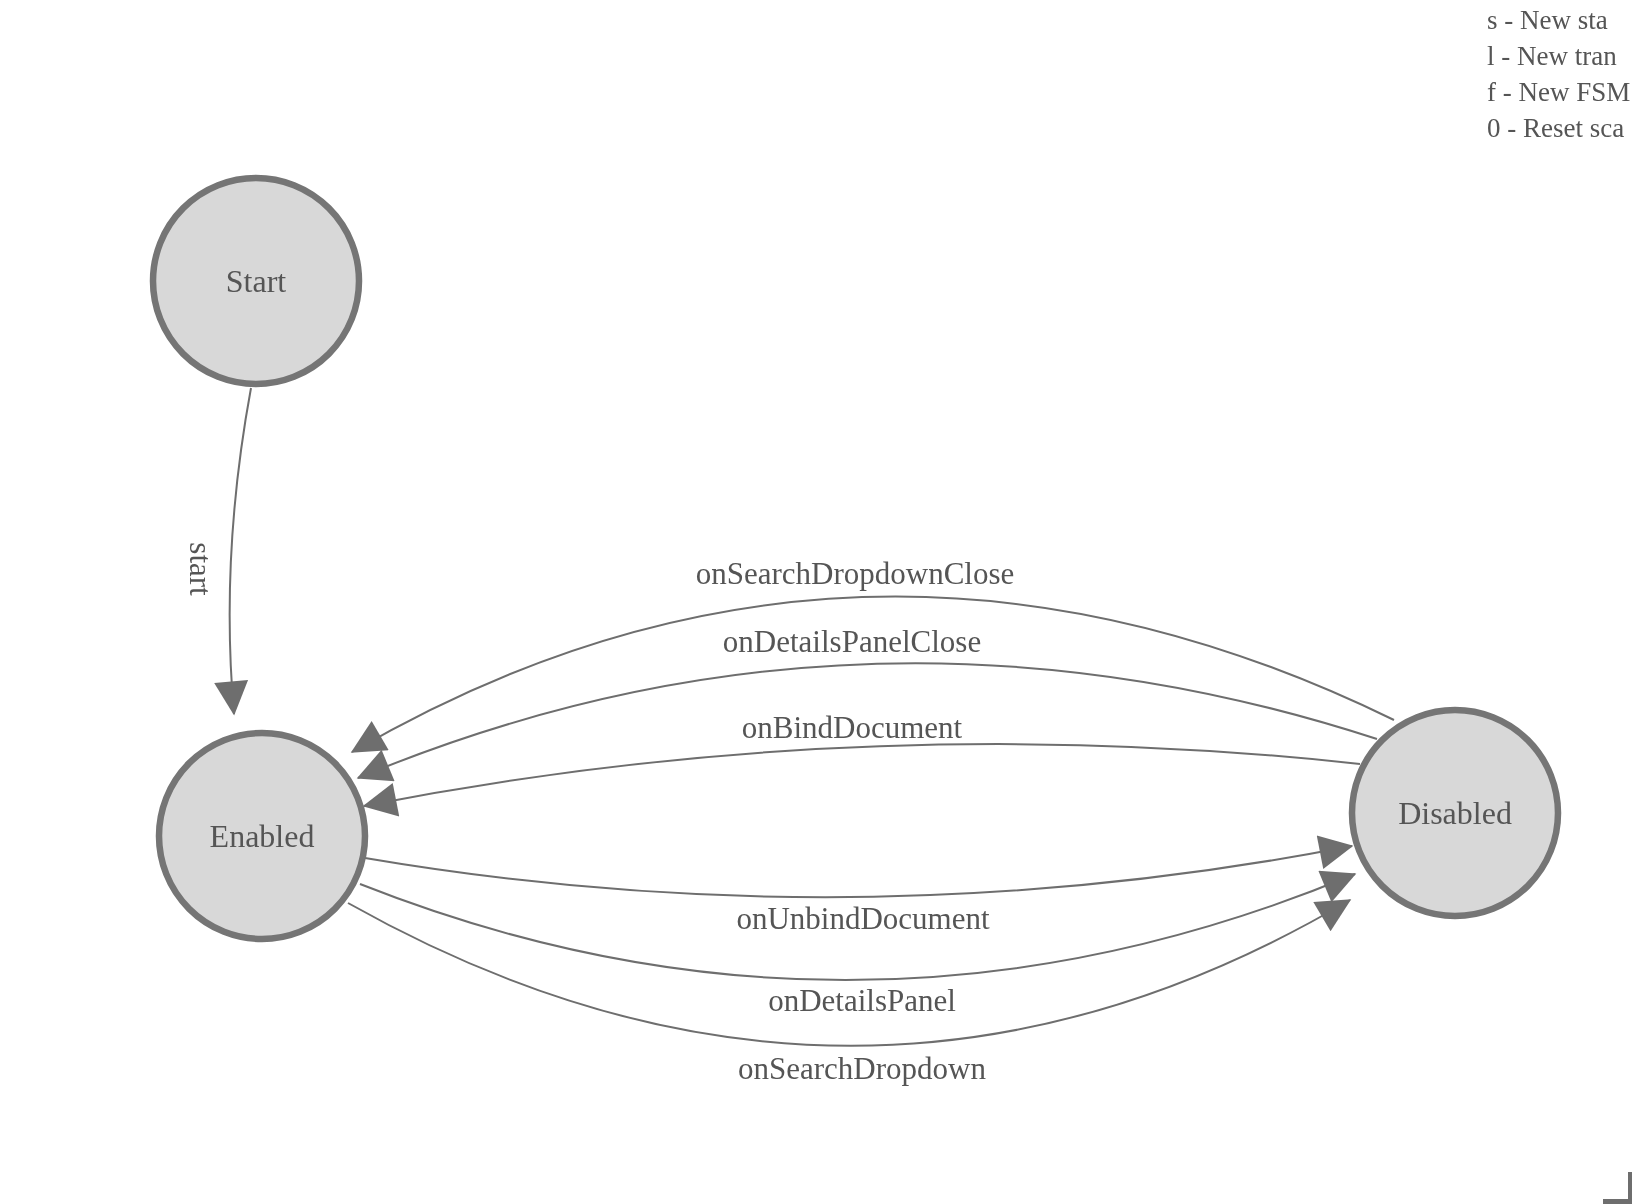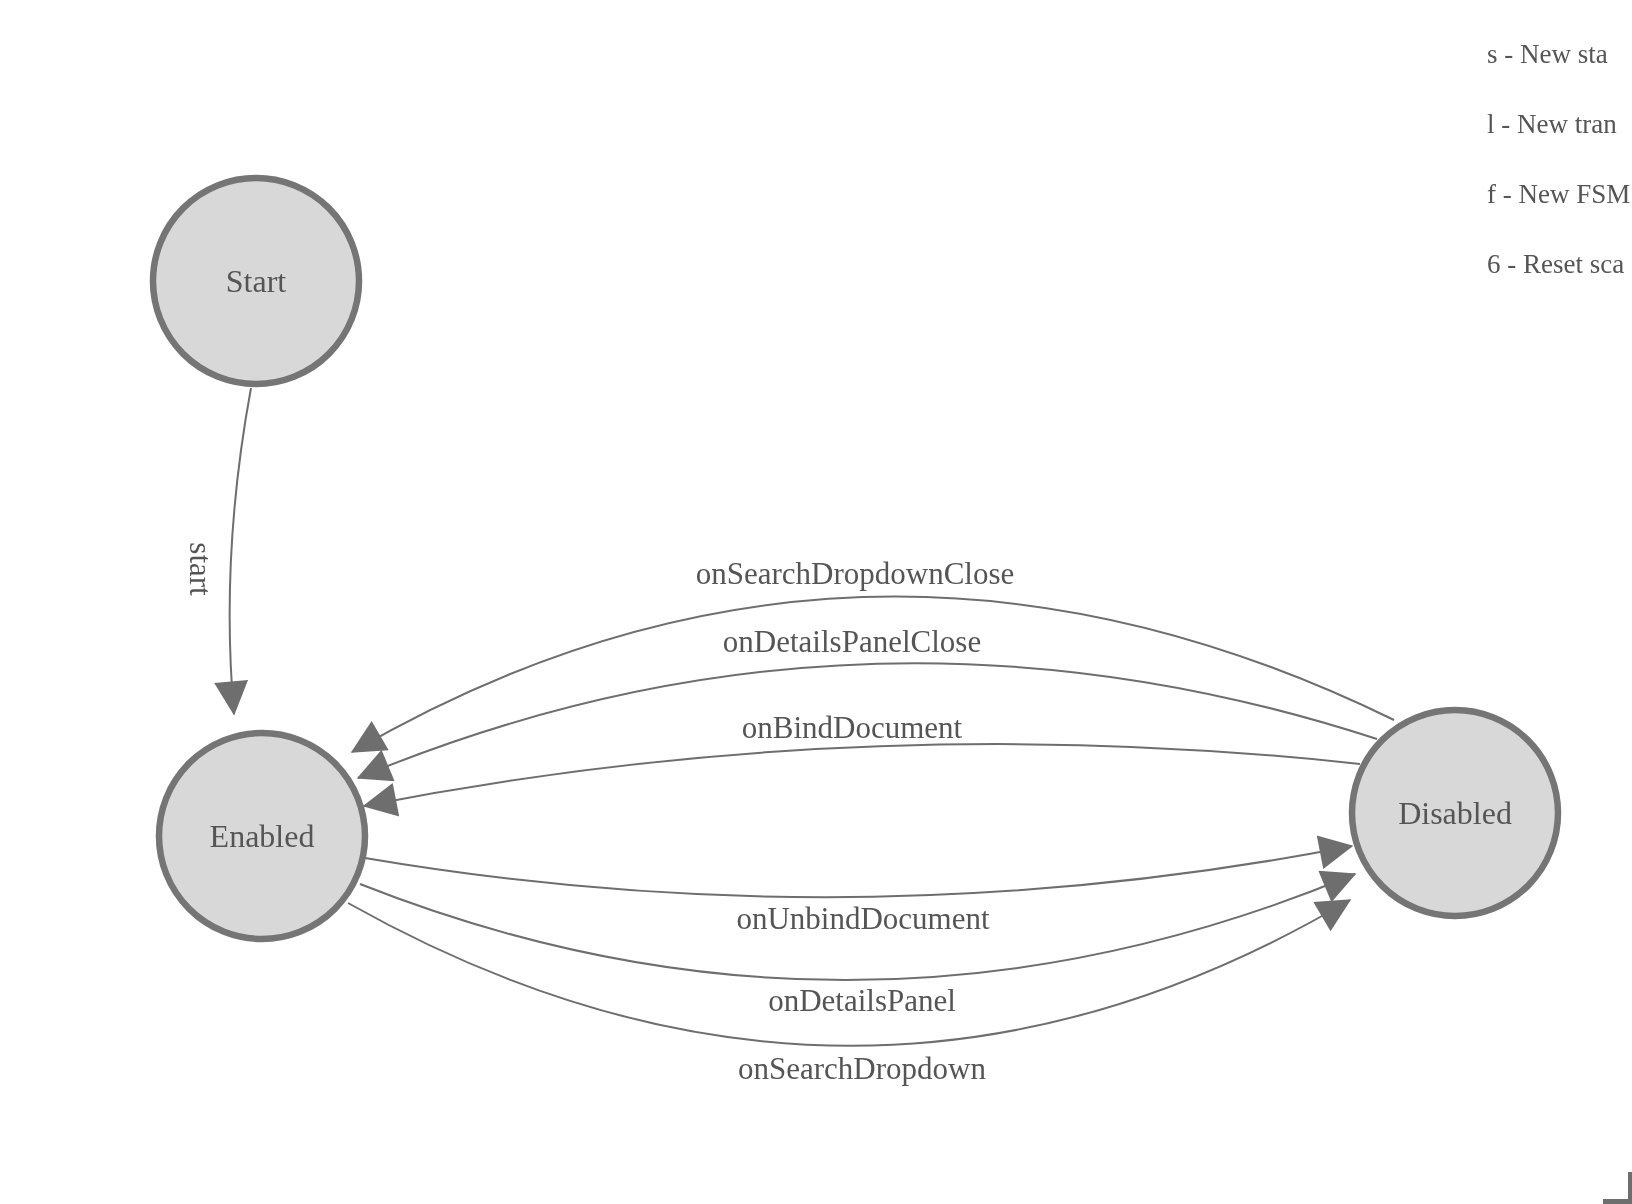--- a/index.html
+++ b/index.html
@@ -47,21 +47,20 @@
     position: absolute;
     left: 1487px;
     top: 2px;
     font-size: 27px;
     line-height: 36px;
     color: #555555;
     white-space: nowrap;
   }
   .legend div {
     white-space: nowrap;
-    margin-top: 34px;
   }
   .corner-v {
     position: absolute;
     left: 1628px;
     top: 1172px;
     width: 4px;
     height: 32px;
     background: #6e6e6e;
   }
   .corner-h {
@@ -123,19 +122,19 @@
       <text class="edge-label" x="863" y="929">onUnbindDocument</text>
       <text class="edge-label" x="862" y="1011">onDetailsPanel</text>
       <text class="edge-label" x="862" y="1079">onSearchDropdown</text>
     </g>
   </svg>
 
   <div class="legend">
     <div>s - New sta</div>
     <div>l - New tran</div>
     <div>f - New FSM</div>
-    <div>6 - Reset sca</div>
+    <div>0 - Reset sca</div>
   </div>
 
   <div class="corner-v"></div>
   <div class="corner-h"></div>
 
 </div>
 
 </body></html>

